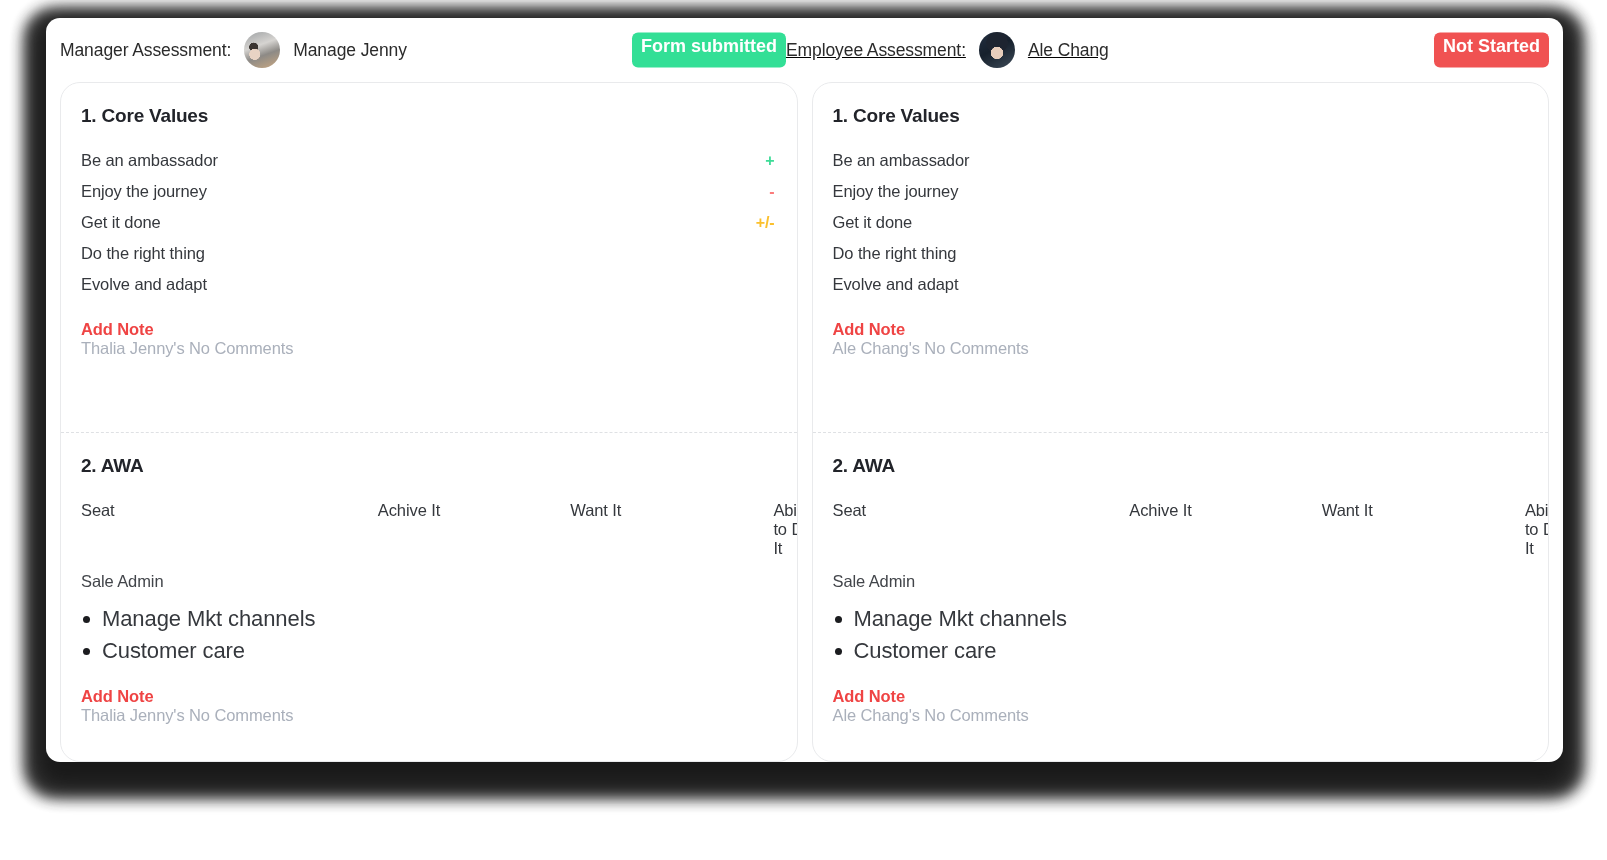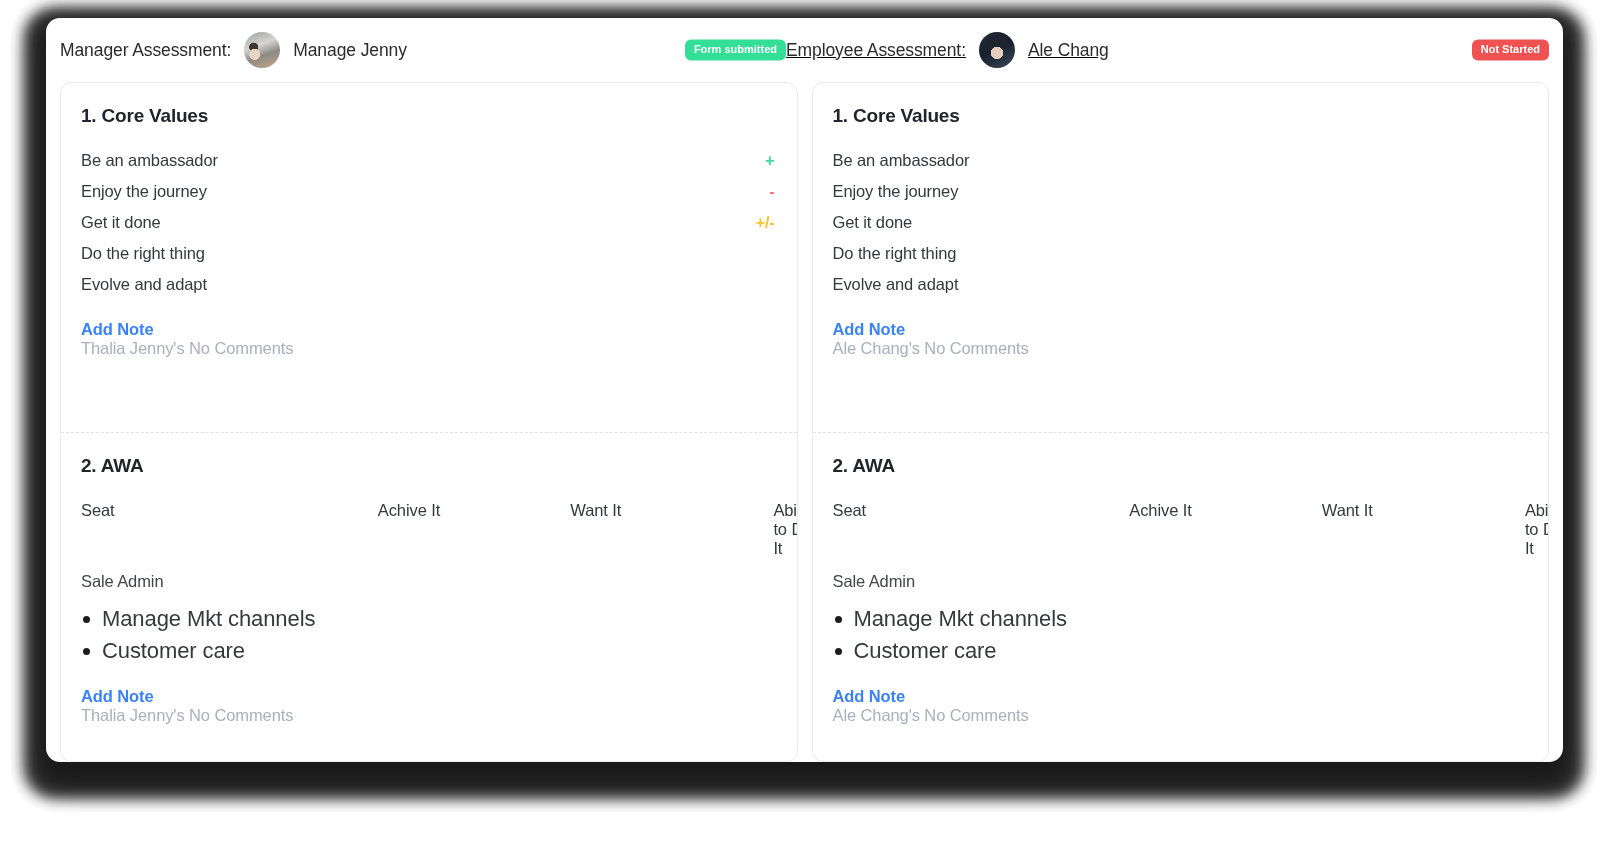--- a/index.html
+++ b/index.html
@@ -109,44 +109,44 @@
     font-size: 17.5px;
     color: #2b2b2b;
     letter-spacing: -0.1px;
     white-space: nowrap;
   }
 
   .badge {
     position: absolute;
     top: 50%;
     transform: translateY(-50%);
-    font-size: 11px;
+    font-size: 18px;
     font-weight: 700;
     color: #ffffff;
-    padding: 4px 9px 5px;
+    padding: 4px 9px 11px;
     border-radius: 6px;
     white-space: nowrap;
     line-height: 1.1;
   }
   .badge-submitted { right: 0px; background: #33df96; }
   .badge-notstarted{ right: 0px; background: #f05252; }
 
   
   .body {
     position: relative;
     padding: 0 14px 0 14px;
     display: flex;
     gap: 14px;
     height: 680px;
   }
 
   .card {
     background: #ffffff;
     border: 1px solid #e9eaec;
-    border-radius: 11px;
+    border-radius: 20px;
     flex: 1 1 0;
     overflow: hidden;
     position: relative;
   }
 
   .section {
     padding: 22px 20px 18px 20px;
     position: relative;
   }
   .section + .section { border-top: 1px dashed #dfe1e4; }
@@ -211,21 +211,21 @@
     width: 7px; height: 7px;
     border-radius: 50%;
     background: #1b1c1f;
     margin-right: 12px;
     flex: none;
   }
 
   .add-note {
     font-size: 16.5px;
     font-weight: 700;
-    color: #3b82f6;
+    color: #ef4444;
     margin-top: 20px;
     letter-spacing: -0.1px;
     cursor: pointer;
   }
   .no-comments {
     font-size: 16.5px;
     color: #aab0bb;
     letter-spacing: -0.1px;
   }
 

